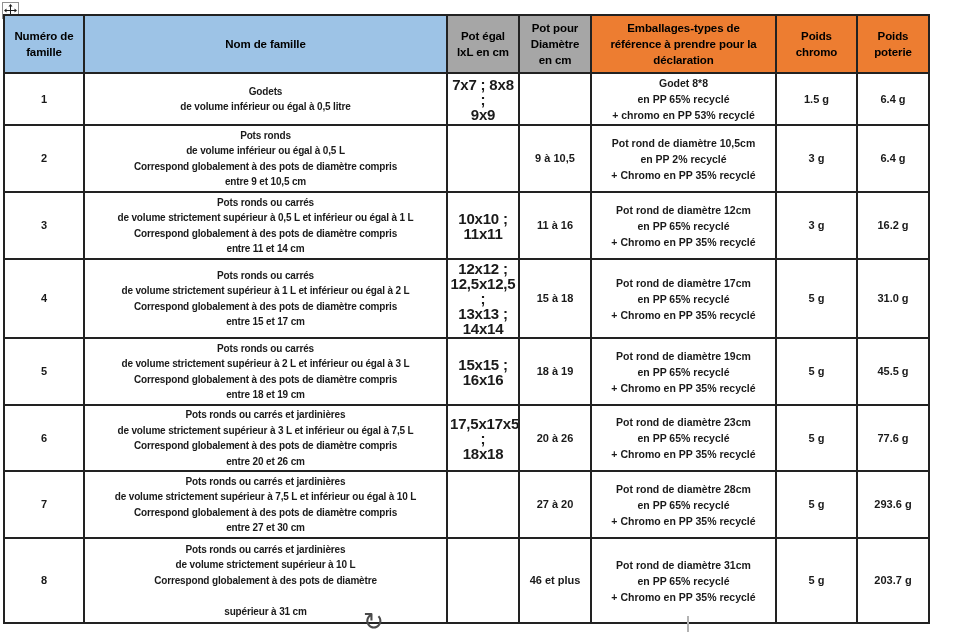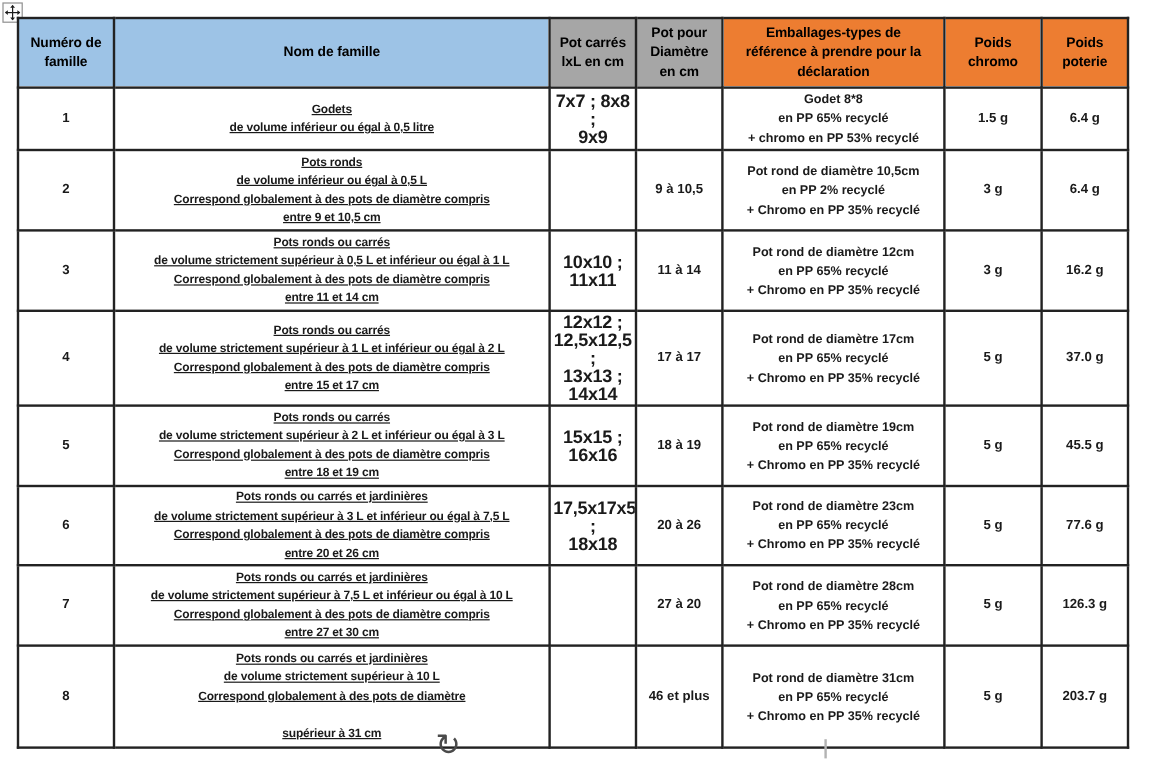--- a/index.html
+++ b/index.html
@@ -10,39 +10,39 @@
     font-weight:bold;color:#1a1a1a;
   }
   
   .move-handle{
     position:absolute;left:2px;top:2px;width:17px;height:17px;
     background:#fdfdfd;border:1px solid #8f8f8f;box-sizing:border-box;
     display:flex;align-items:center;justify-content:center;
   }
   
   table.pot-table{
-    position:absolute;left:14px;top:14px;
+    position:absolute;left:3px;top:14px;
     border-collapse:collapse;table-layout:fixed;width:925px;
   }
   .pot-table th,.pot-table td{
     border:2px solid #222222;
     text-align:center;vertical-align:middle;
     white-space:pre-line;
     padding:1px 2px;box-sizing:border-box;
     overflow:hidden;
   }
   .pot-table th{
     height:58px;font-size:11.5px;line-height:16px;letter-spacing:-0.1px;
     font-weight:bold;color:#000;
   }
   th.blue{background:#9DC3E6;}
   th.gray{background:#A6A6A6;}
   th.orange{background:#ED7D31;}
   td.cell{font-size:11px;line-height:15px;font-weight:bold;}
-  td.cell-nom{font-size:10px;letter-spacing:-0.15px;line-height:15.5px;text-decoration:underline;}
+  td.cell-nom{font-size:10px;letter-spacing:-0.15px;line-height:15.5px;}
   td.cell-emballage{font-size:10.5px;line-height:16px;}
   td.cell-pot_carre{font-size:15px;letter-spacing:-0.2px;}
   
   .rotate-icon{
     position:absolute;left:363px;top:609px;
     font-size:25px;line-height:25px;color:#4a4a4a;font-weight:normal;
     user-select:none;
   }
   .text-caret{
     position:absolute;left:687px;top:616px;width:2px;height:16px;
@@ -73,21 +73,21 @@
     <col style="width:72px">
       <col style="width:185px">
       <col style="width:81px">
     <col style="width:72px">
   </colgroup>
   <thead>
     <tr id="header-row">
         <th class="blue">Numéro de
 famille</th>
         <th class="blue">Nom de famille</th>
-        <th class="gray">Pot carrés
+        <th class="gray">Pot égal
 lxL en cm</th>
         <th class="gray">Pot pour
 Diamètre
 en cm</th>
         <th class="orange">Emballages-types de
 référence à prendre pour la
 déclaration</th>
         <th class="orange">Poids
 chromo</th>
         <th class="orange">Poids
@@ -123,43 +123,43 @@
         <td class="cell cell-poids_poterie">6.4 g</td>
       </tr>
       <tr style="height: 67px;">
         <td class="cell cell-numero">3</td>
         <td class="cell cell-nom">Pots ronds ou carrés
 de volume strictement supérieur à 0,5 L et inférieur ou égal à 1 L
 Correspond globalement à des pots de diamètre compris
 entre 11 et 14 cm</td>
         <td class="cell cell-pot_carre">10x10 ;
 11x11</td>
-        <td class="cell cell-pot_rond">11 à 14</td>
+        <td class="cell cell-pot_rond">11 à 16</td>
         <td class="cell cell-emballage">Pot rond de diamètre 12cm
 en PP 65% recyclé
 + Chromo en PP 35% recyclé</td>
         <td class="cell cell-poids_chromo">3 g</td>
         <td class="cell cell-poids_poterie">16.2 g</td>
       </tr>
       <tr style="height: 67px;">
         <td class="cell cell-numero">4</td>
         <td class="cell cell-nom">Pots ronds ou carrés
 de volume strictement supérieur à 1 L et inférieur ou égal à 2 L
 Correspond globalement à des pots de diamètre compris
 entre 15 et 17 cm</td>
         <td class="cell cell-pot_carre">12x12 ;
 12,5x12,5 ;
 13x13 ;
 14x14</td>
-        <td class="cell cell-pot_rond">17 à 17</td>
+        <td class="cell cell-pot_rond">15 à 18</td>
         <td class="cell cell-emballage">Pot rond de diamètre 17cm
 en PP 65% recyclé
 + Chromo en PP 35% recyclé</td>
         <td class="cell cell-poids_chromo">5 g</td>
-        <td class="cell cell-poids_poterie">37.0 g</td>
+        <td class="cell cell-poids_poterie">31.0 g</td>
       </tr>
       <tr style="height: 67px;">
         <td class="cell cell-numero">5</td>
         <td class="cell cell-nom">Pots ronds ou carrés
 de volume strictement supérieur à 2 L et inférieur ou égal à 3 L
 Correspond globalement à des pots de diamètre compris
 entre 18 et 19 cm</td>
         <td class="cell cell-pot_carre">15x15 ;
 16x16</td>
         <td class="cell cell-pot_rond">18 à 19</td>
@@ -189,21 +189,21 @@
         <td class="cell cell-nom">Pots ronds ou carrés et jardinières
 de volume strictement supérieur à 7,5 L et inférieur ou égal à 10 L
 Correspond globalement à des pots de diamètre compris
 entre 27 et 30 cm</td>
         <td class="cell cell-pot_carre"></td>
         <td class="cell cell-pot_rond">27 à 20</td>
         <td class="cell cell-emballage">Pot rond de diamètre 28cm
 en PP 65% recyclé
 + Chromo en PP 35% recyclé</td>
         <td class="cell cell-poids_chromo">5 g</td>
-        <td class="cell cell-poids_poterie">126.3 g</td>
+        <td class="cell cell-poids_poterie">293.6 g</td>
       </tr>
       <tr style="height: 85px;">
         <td class="cell cell-numero">8</td>
         <td class="cell cell-nom">Pots ronds ou carrés et jardinières
 de volume strictement supérieur à 10 L
 Correspond globalement à des pots de diamètre
 
 supérieur à 31 cm</td>
         <td class="cell cell-pot_carre"></td>
         <td class="cell cell-pot_rond">46 et plus</td>

